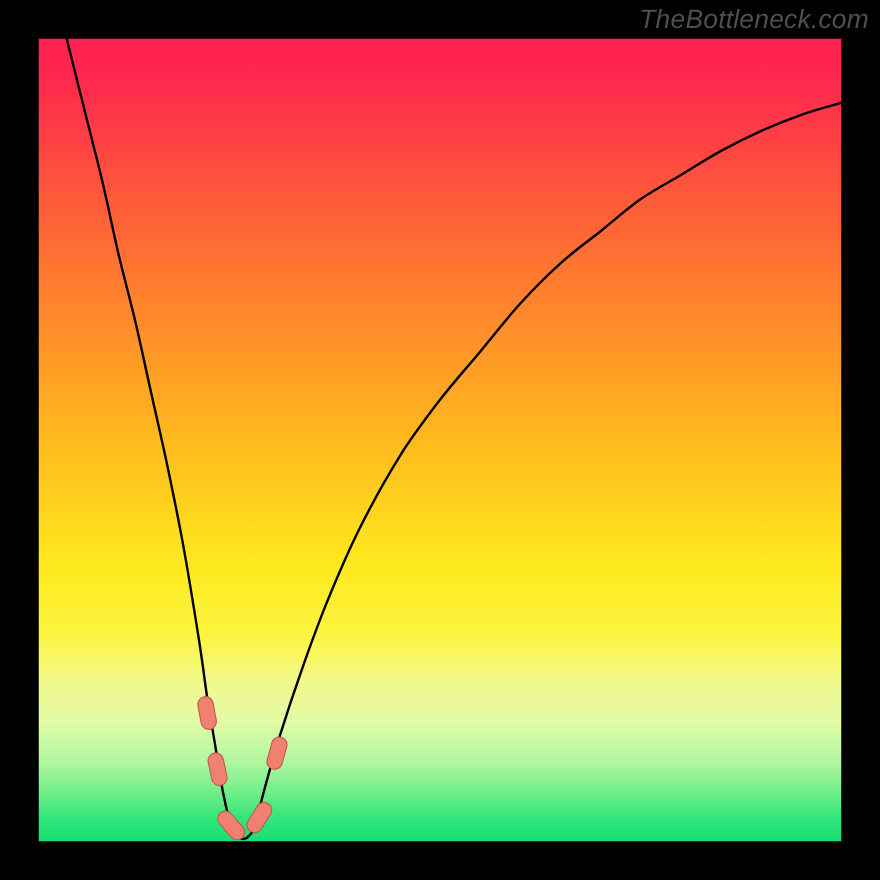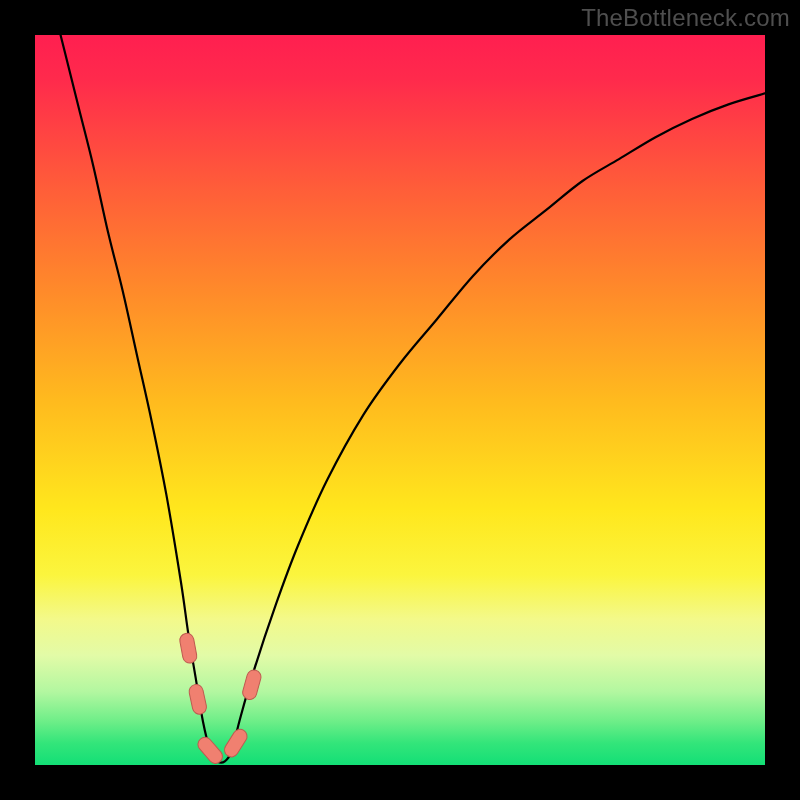--- a/index.html
+++ b/index.html
@@ -11,20 +11,21 @@
     background: #000;
     font-family: Arial, Helvetica, sans-serif;
   }
   .frame {
     position: absolute;
     left: 0;
     top: 0;
     width: 800px;
     height: 800px;
     background: #000;
+    font-style: italic;
   }
   .watermark {
     position: absolute;
     top: 4px;
     right: 10px;
     color: #4f4f4f;
     font-size: 24px;
     font-weight: 400;
     letter-spacing: 0.2px;
   }

